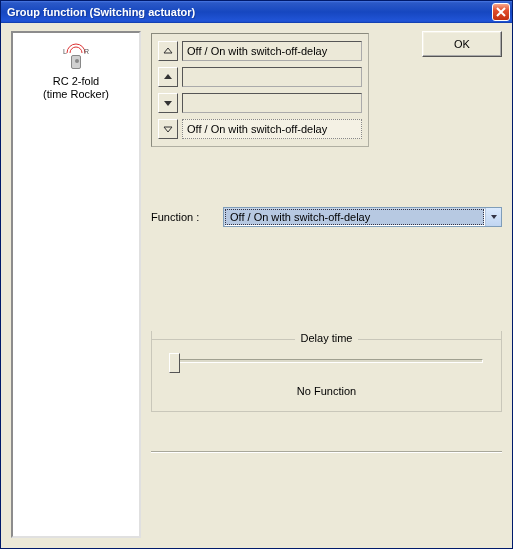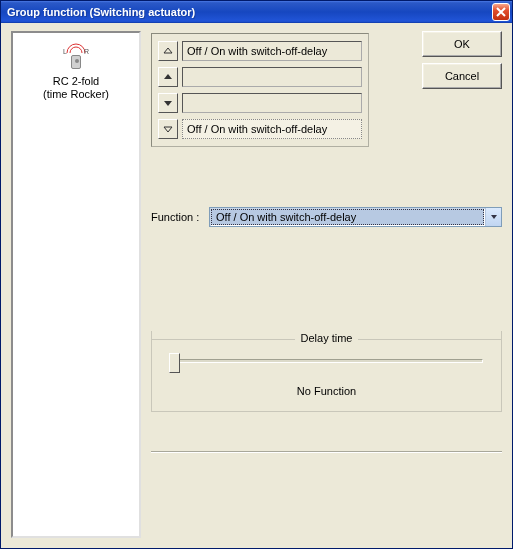--- a/index.html
+++ b/index.html
@@ -94,21 +94,21 @@
     background:#ece9d8;
     border:1px inset #aaa;
     display:flex;align-items:center;
     padding:0 4px;
     overflow:hidden;white-space:nowrap;
   }
   .rrow.sel .txt { background:#f4f1e4; border:1px dotted #888; }
 
   .func-row {
     position:absolute; left:2px; top:176px; right:0;
-    display:flex; align-items:center; gap:0;
+    display:flex; align-items:center; gap:14px;
   }
   .func-row label { width:58px; }
   .combo {
     flex:1; height:20px;
     background:#fff;
     border:1px solid #7f9db9;
     box-shadow: inset 1px 1px 0 #c7d6e9;
     display:flex; align-items:stretch;
     overflow:hidden;
   }
@@ -192,21 +192,20 @@
       <div class="device-label">
         <div>RC 2-fold</div>
         <div>(time Rocker)</div>
       </div>
     </div>
 
     <div class="right-panel">
 
       <div class="btn-stack">
         <div class="winbtn">OK</div>
-        <div class="winbtn">Cancel</div>
       </div>
 
       <div class="rocker-box">
         <div class="rrow">
           <div class="arrow-cell">
               <svg viewBox="0 0 10 10">
                 <path d="M5 2 L9 7 L1 7 Z" fill="none" stroke="#333" stroke-width="1"></path>
               </svg>
             </div>
           <div class="txt">Off / On with switch-off-delay</div>

